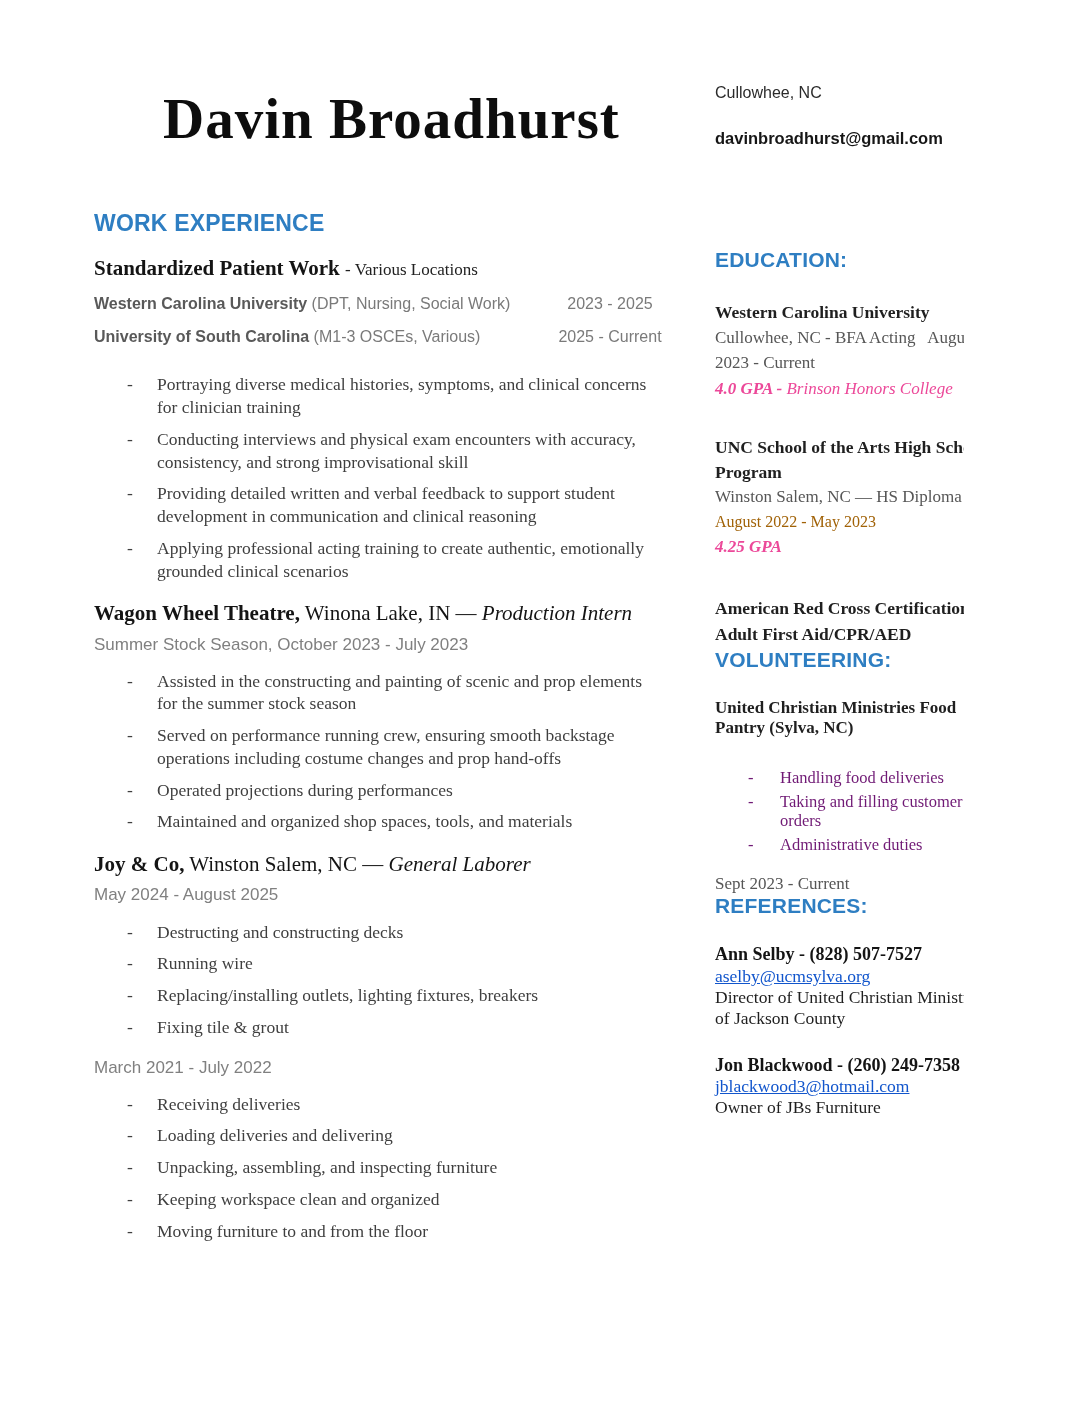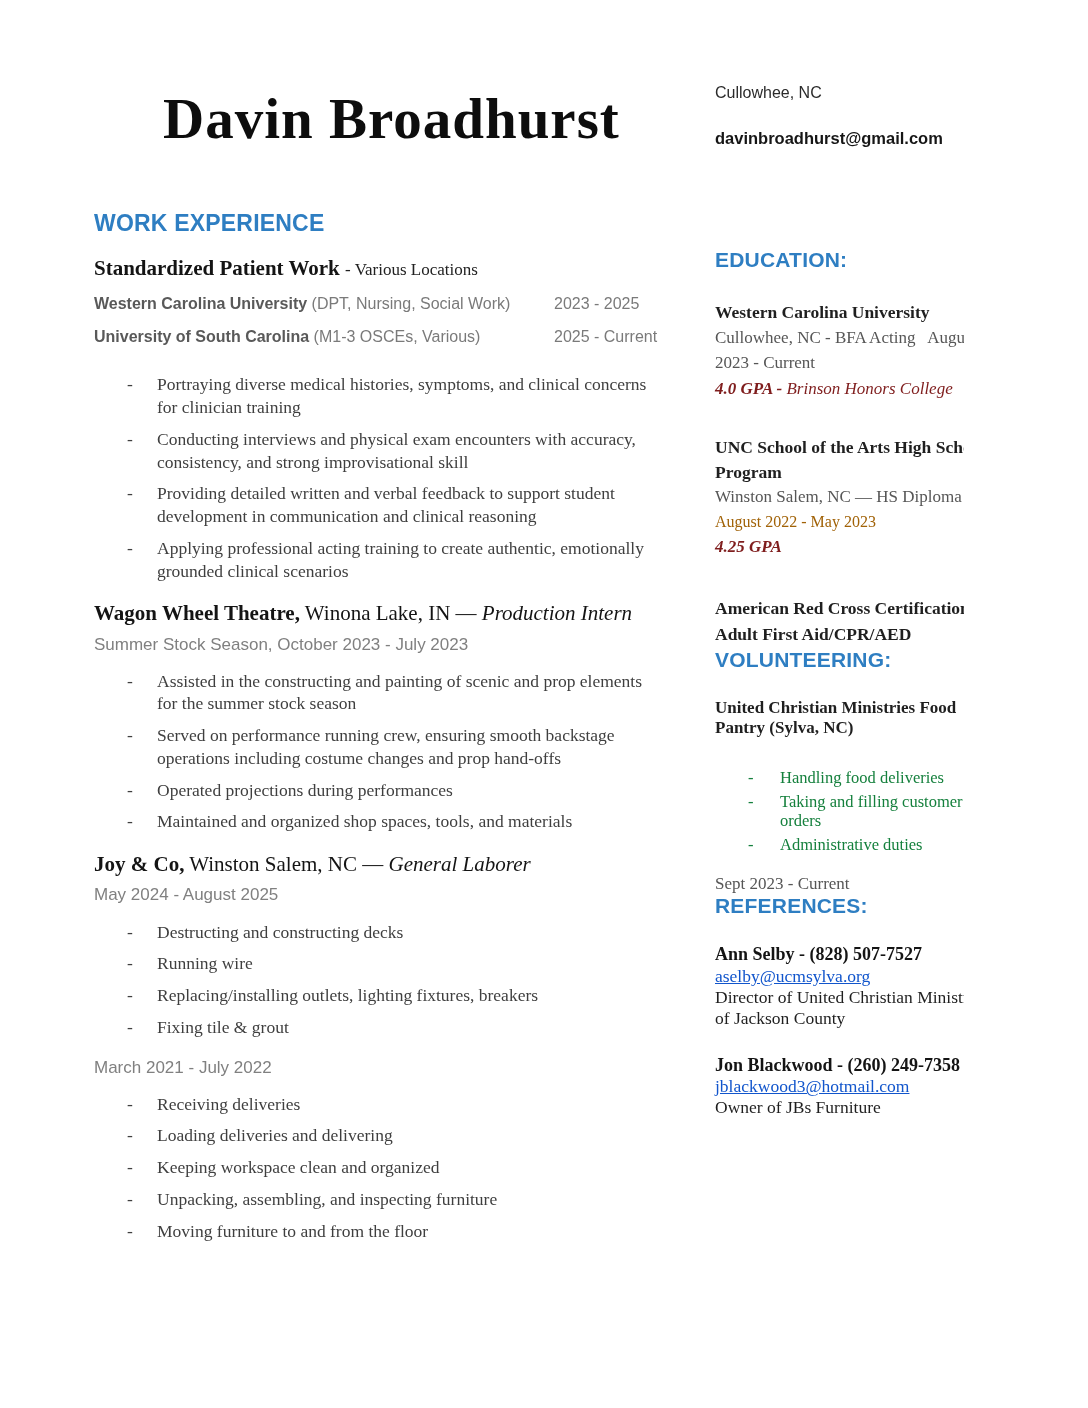--- a/index.html
+++ b/index.html
@@ -40,21 +40,21 @@
     font-size:21px; color:#141414; line-height:1.3;
   }
   .jt-bold { font-weight:700;margin-top:36px; }
   .jt-note { font-size:17px; color:#222222; }
   .job-title-line em { font-style:italic; font-weight:400; }
 
   .org-rows { margin-top:12px; }
   .org-row { display:flex; font-size:16px; line-height:1.25; margin-bottom:13px; }
   .org-name   { font-weight:700; color:#595959; }
   .org-detail { color:#7a7a7a; }
-  .org-date   { margin-left:auto; width:112px; flex-shrink:0; color:#7a7a7a; text-align:left; }
+  .org-date   { margin-left:auto; width:112px; flex-shrink:0; color:#7a7a7a; text-align:center; }
 
   .sub-dates { color:#808080; font-size:17px; margin-top:6px; line-height:1.3; }
 
   ul.bullets {
     list-style:none; margin:22px 0 0 0; padding:0;
     font-family:"Liberation Serif", serif;
     font-size:17.5px; color:#3f3f3f;
   }
   ul.bullets li { position:relative; padding-left:63px; margin-bottom:9px; line-height:1.3; }
   ul.bullets li::before { content:"-"; position:absolute; left:33px; top:0; }
@@ -62,32 +62,32 @@
   .job .bullets { margin-top:14px; }
   .job-first .bullets { margin-top:26px; }
 
   
   .rc-block { font-family:"Liberation Serif", serif; }
   .school { margin-top:28px; }
   .school + .school { margin-top:34px; }
   .school-name { font-weight:700; font-size:17.5px; color:#1f1f1f; line-height:1.4; }
   .school-detail { font-size:17px; color:#565656; line-height:1.5; white-space:pre-wrap; }
   .school-dates  { font-size:16px; color:#a16207; line-height:1.5; }
-  .gpa-line { font-size:17px; font-style:italic; color:#7f1d1d; line-height:1.5; }
+  .gpa-line { font-size:17px; font-style:italic; color:#ec4899; line-height:1.5; }
   .gpa-bold { font-weight:700; }
   .cert {
     margin-top:36px; font-weight:700; font-size:17.5px;
     color:#1f1f1f; line-height:1.5;
   }
 
   .vol-heading { margin-top:44px; }
   .vol-org { margin-top:26px; font-weight:700; font-size:17px; color:#1f1f1f; line-height:1.2; }
   ul.vol-bullets {
     list-style:none; margin:30px 0 0 0; padding:0;
-    font-size:16.5px; color:#15803d;
+    font-size:16.5px; color:#701a75;
   }
   ul.vol-bullets li { position:relative; padding-left:65px; margin-bottom:4px; line-height:1.18; }
   ul.vol-bullets li::before { content:"-"; position:absolute; left:33px; top:0; }
   .vol-dates { margin-top:20px; font-size:17px; color:#565656; }
 
   .ref-heading { margin-top:28px; }
   .ref { margin-top:26px; line-height:1.2; }
   .ref-name { font-weight:700; font-size:18px; color:#141414; }
   .ref-email a { color:var(--link); text-decoration:underline; font-size:17.5px; cursor:pointer; }
   .ref-role { font-size:17.5px; color:#1f1f1f; }
@@ -161,22 +161,22 @@
         <li>Replacing/installing outlets, lighting fixtures, breakers</li>
         <li>Fixing tile &amp; grout</li>
       </ul>
     </div>
 
     <div class="job">
       <div class="sub-dates">March 2021 - July 2022</div>
       <ul class="bullets">
         <li>Receiving deliveries</li>
         <li>Loading deliveries and delivering</li>
+        <li>Unpacking, assembling, and  inspecting furniture</li>
         <li>Keeping workspace clean and organized</li>
-        <li>Unpacking, assembling, and  inspecting furniture</li>
         <li>Moving furniture to and from the floor</li>
       </ul>
     </div>
 
   </div>
 
   <div class="col-right rc-block">
 
     <h2 class="sec">EDUCATION:</h2>
 

